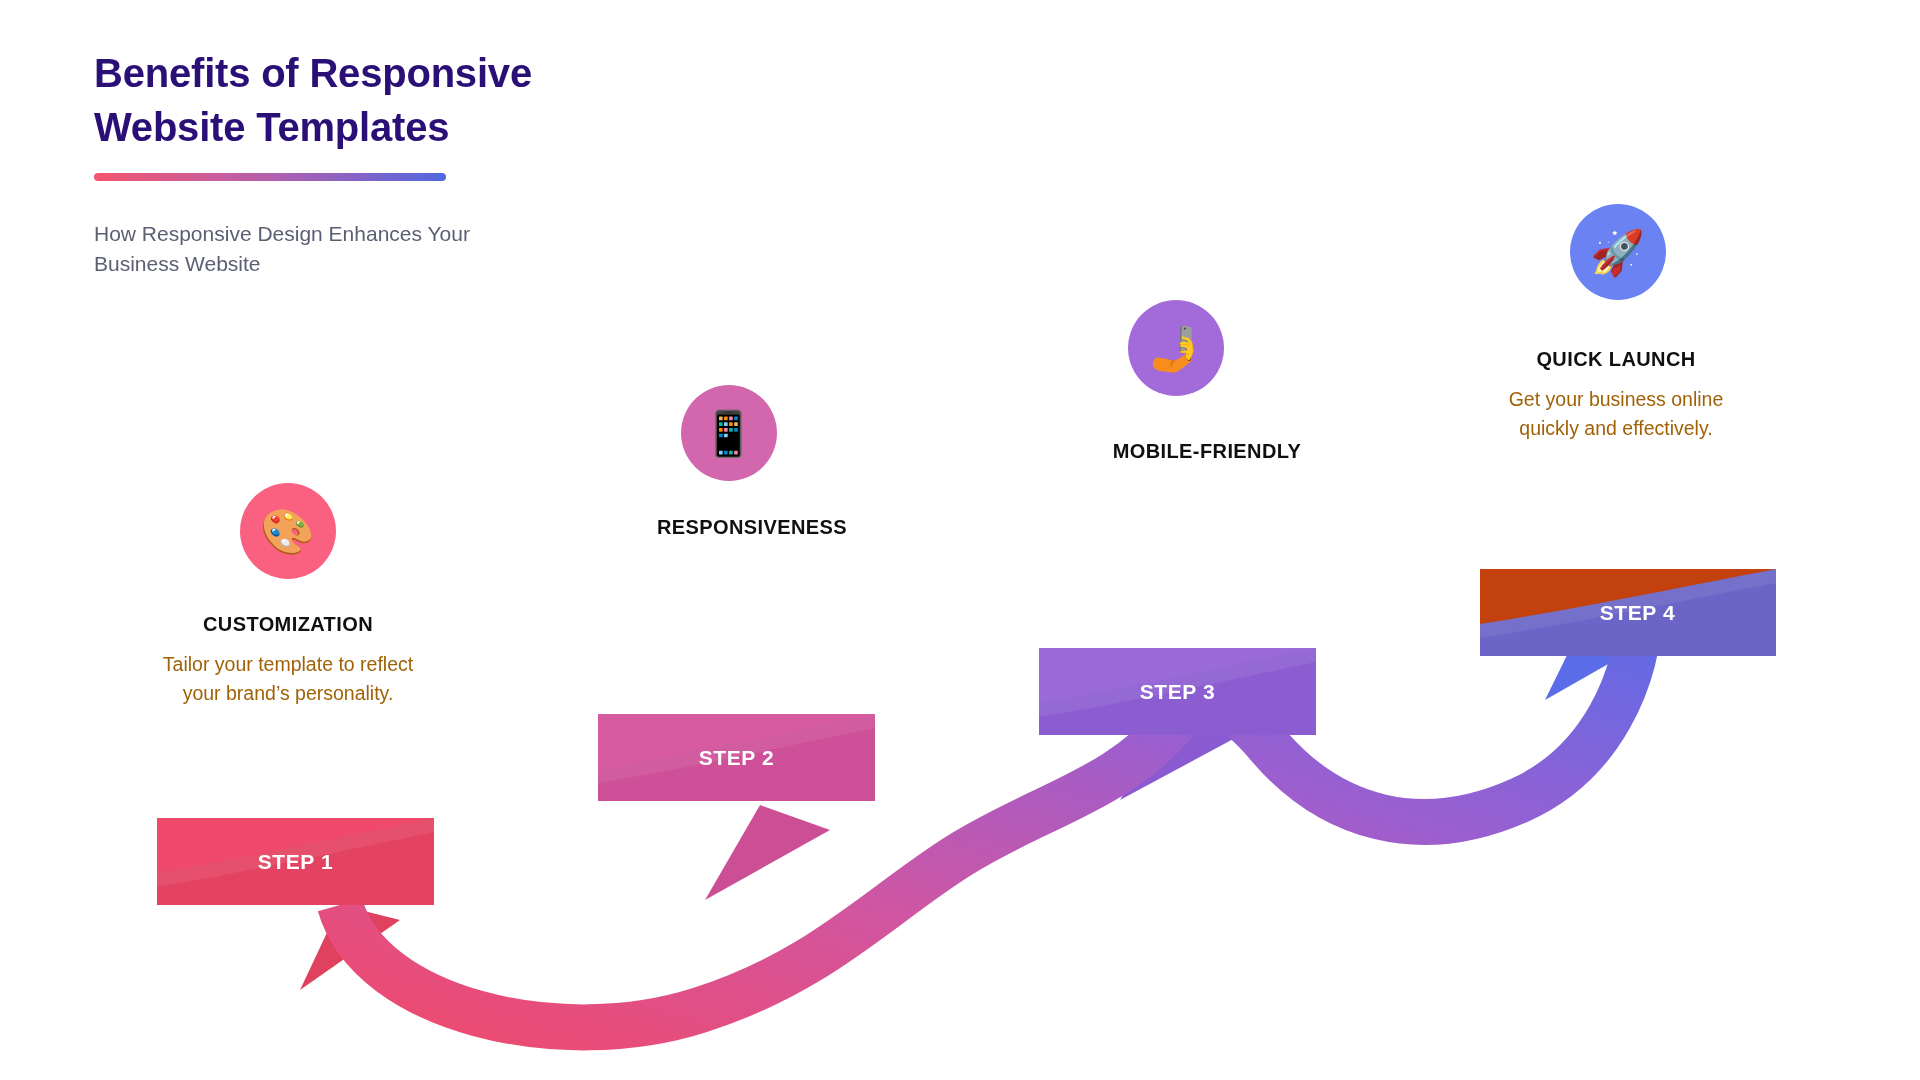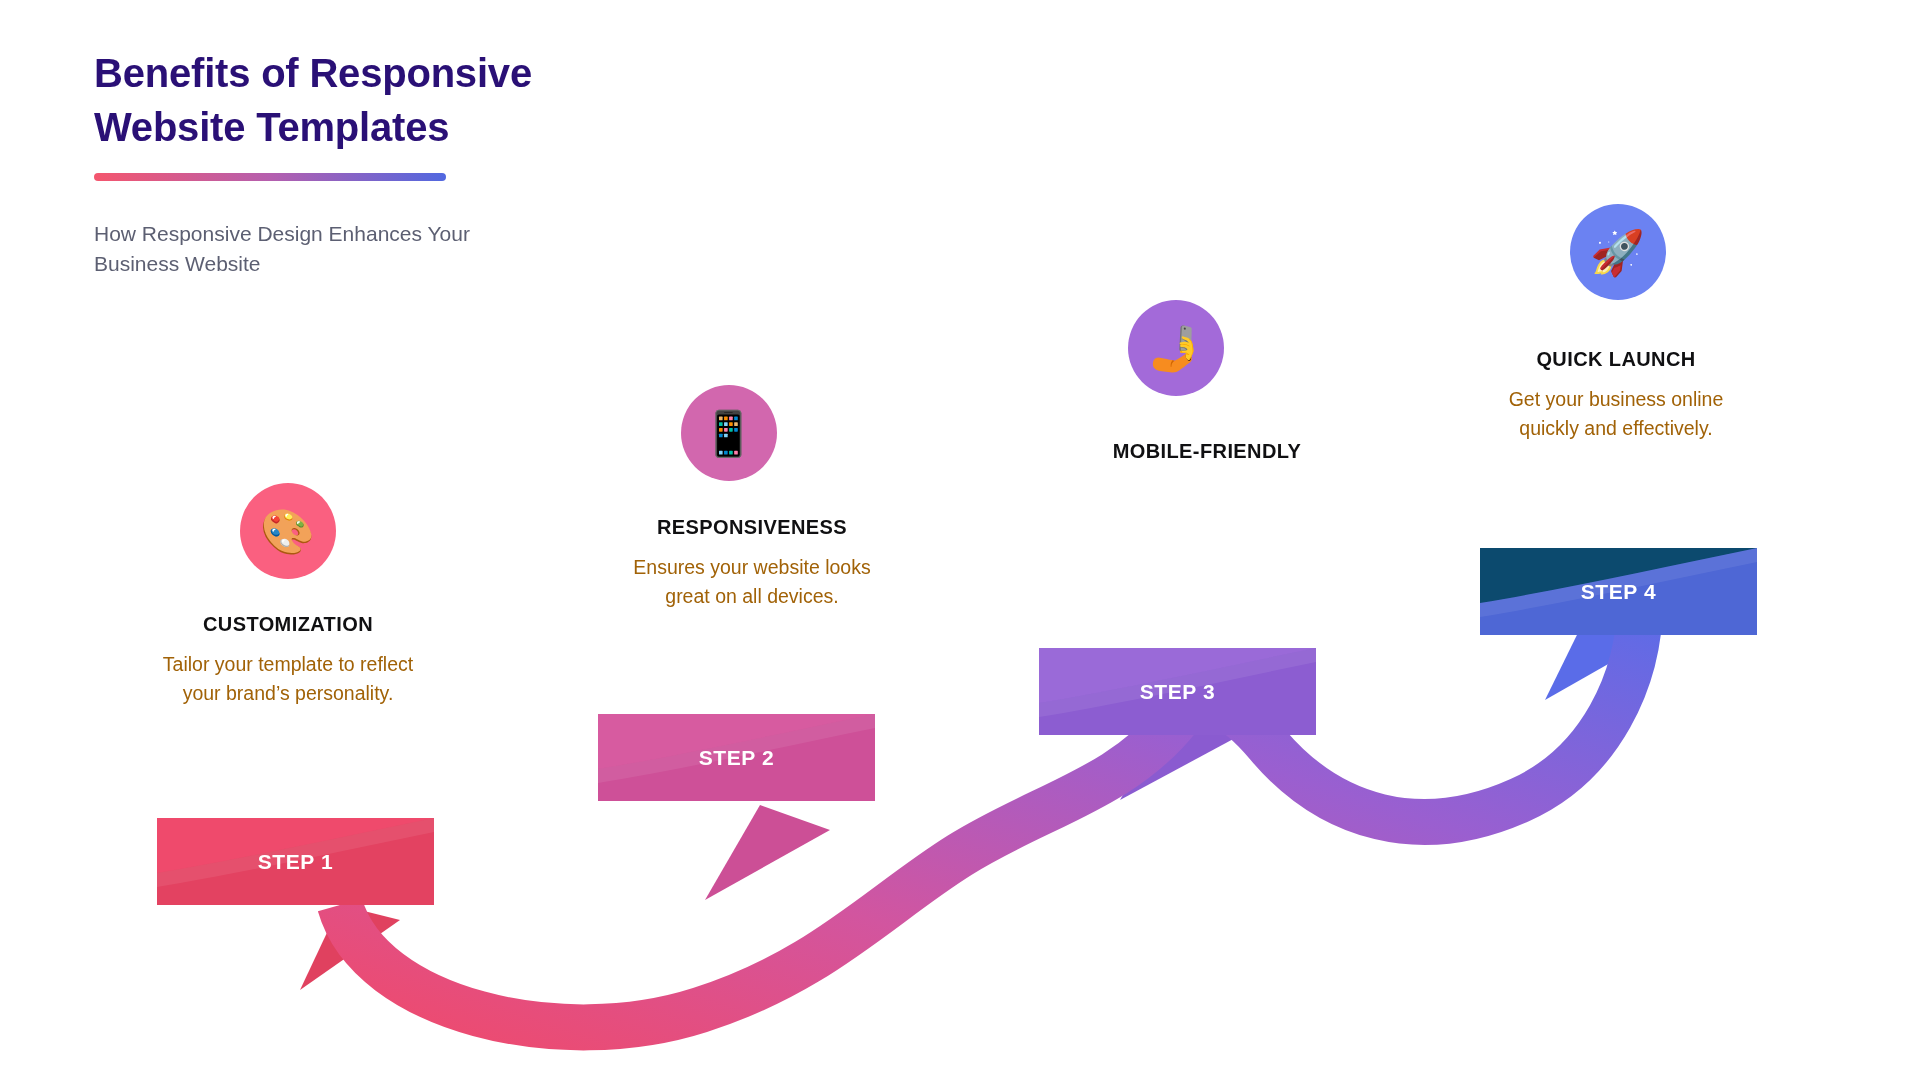--- a/index.html
+++ b/index.html
@@ -218,22 +218,20 @@
       <span class="banner-label">STEP 1</span>
     </div>
   </div>
 
   <div class="step">
     <div class="icon-circle" style="left:681px; top:385px; background:#d267ae;">
       <span class="icon-glyph">📱</span>
     </div>
     <div class="caption" style="left:596px; top:516px; width:312px;">
       <p class="caption-title">RESPONSIVENESS</p>
-      <p class="caption-desc">Ensures your website looks
-great on all devices.</p>
     </div>
     <div class="banner" style="left:598px; top:714px; background:#d75ba0;">
       <svg class="banner-wave" viewBox="0 0 277 87" preserveAspectRatio="none">
         <path d="M0 55 C 80 42, 180 20, 277 0 L277 87 L0 87 Z" fill="#cc4f96" opacity="0.85"></path>
         <path d="M0 55 C 80 42, 180 20, 277 0 L277 14 C 180 34, 80 56, 0 69 Z" fill="#ffffff" opacity="0.08"></path>
       </svg>
       <span class="banner-label">STEP 2</span>
     </div>
   </div>
 
@@ -255,21 +253,21 @@
 
   <div class="step">
     <div class="icon-circle" style="left:1570px; top:204px; background:#6b82f2;">
       <span class="icon-glyph">🚀</span>
     </div>
     <div class="caption" style="left:1468px; top:348px; width:296px;">
       <p class="caption-title">QUICK LAUNCH</p>
       <p class="caption-desc">Get your business online
 quickly and effectively.</p>
     </div>
-    <div class="banner" style="left:1480px; top:548px; background:#0c4a6e;">
+    <div class="banner" style="left:1480px; top:569px; background:#c2410c;padding-left:19px;">
       <svg class="banner-wave" viewBox="0 0 277 87" preserveAspectRatio="none">
         <path d="M0 55 C 80 42, 180 20, 277 0 L277 87 L0 87 Z" fill="#5a6ce8" opacity="0.85"></path>
         <path d="M0 55 C 80 42, 180 20, 277 0 L277 14 C 180 34, 80 56, 0 69 Z" fill="#ffffff" opacity="0.08"></path>
       </svg>
       <span class="banner-label">STEP 4</span>
     </div>
   </div>
 
 
 </div>

